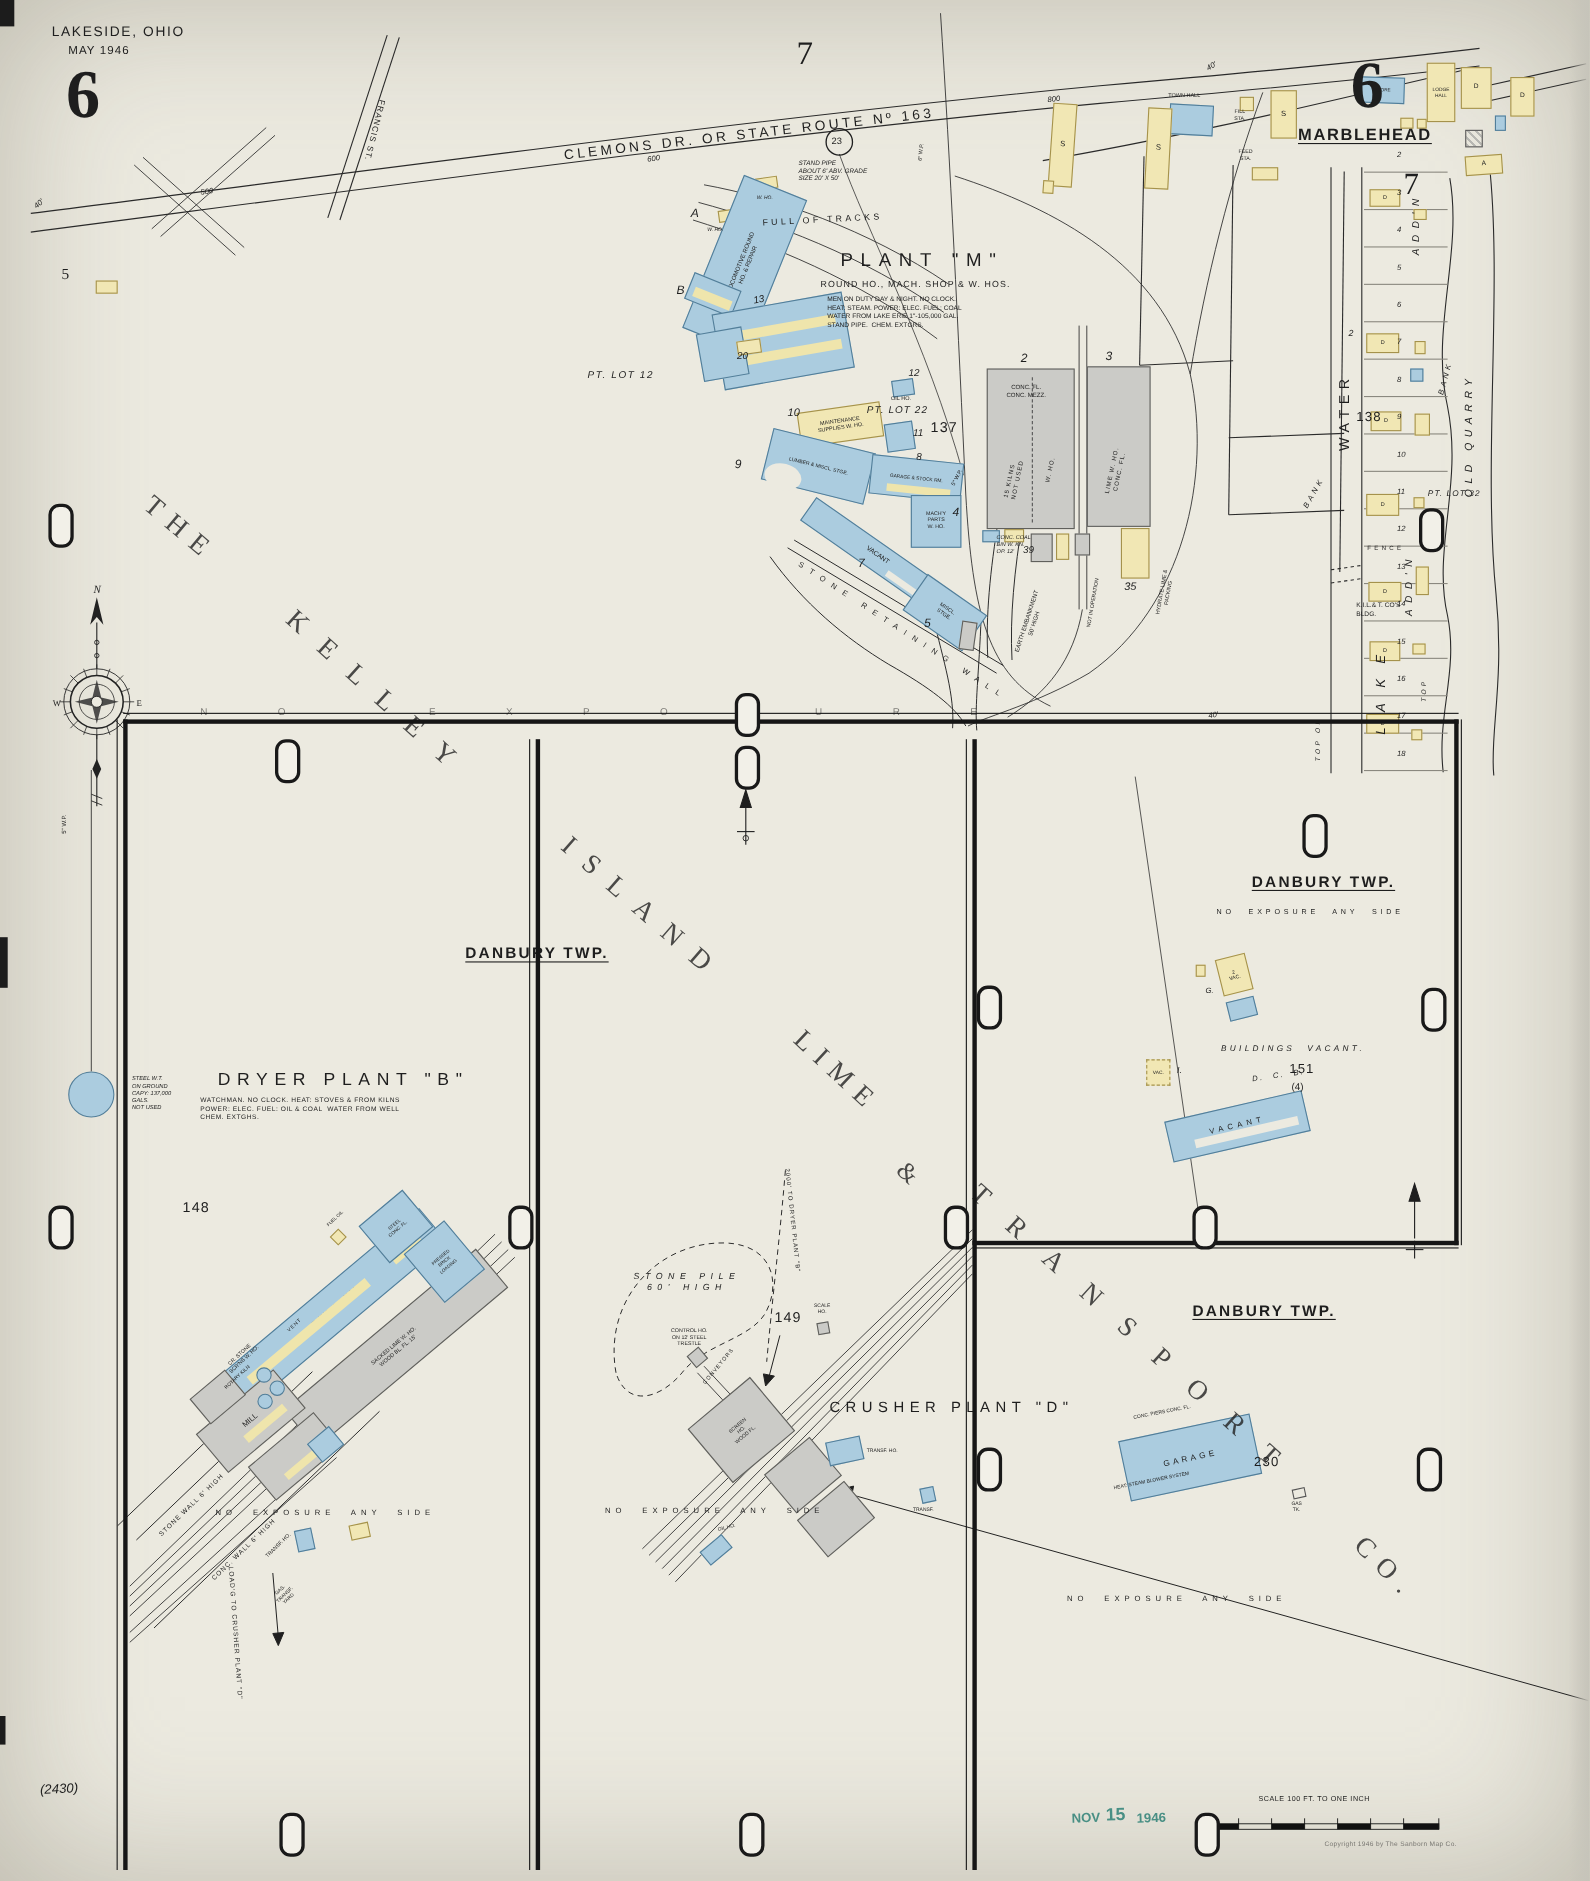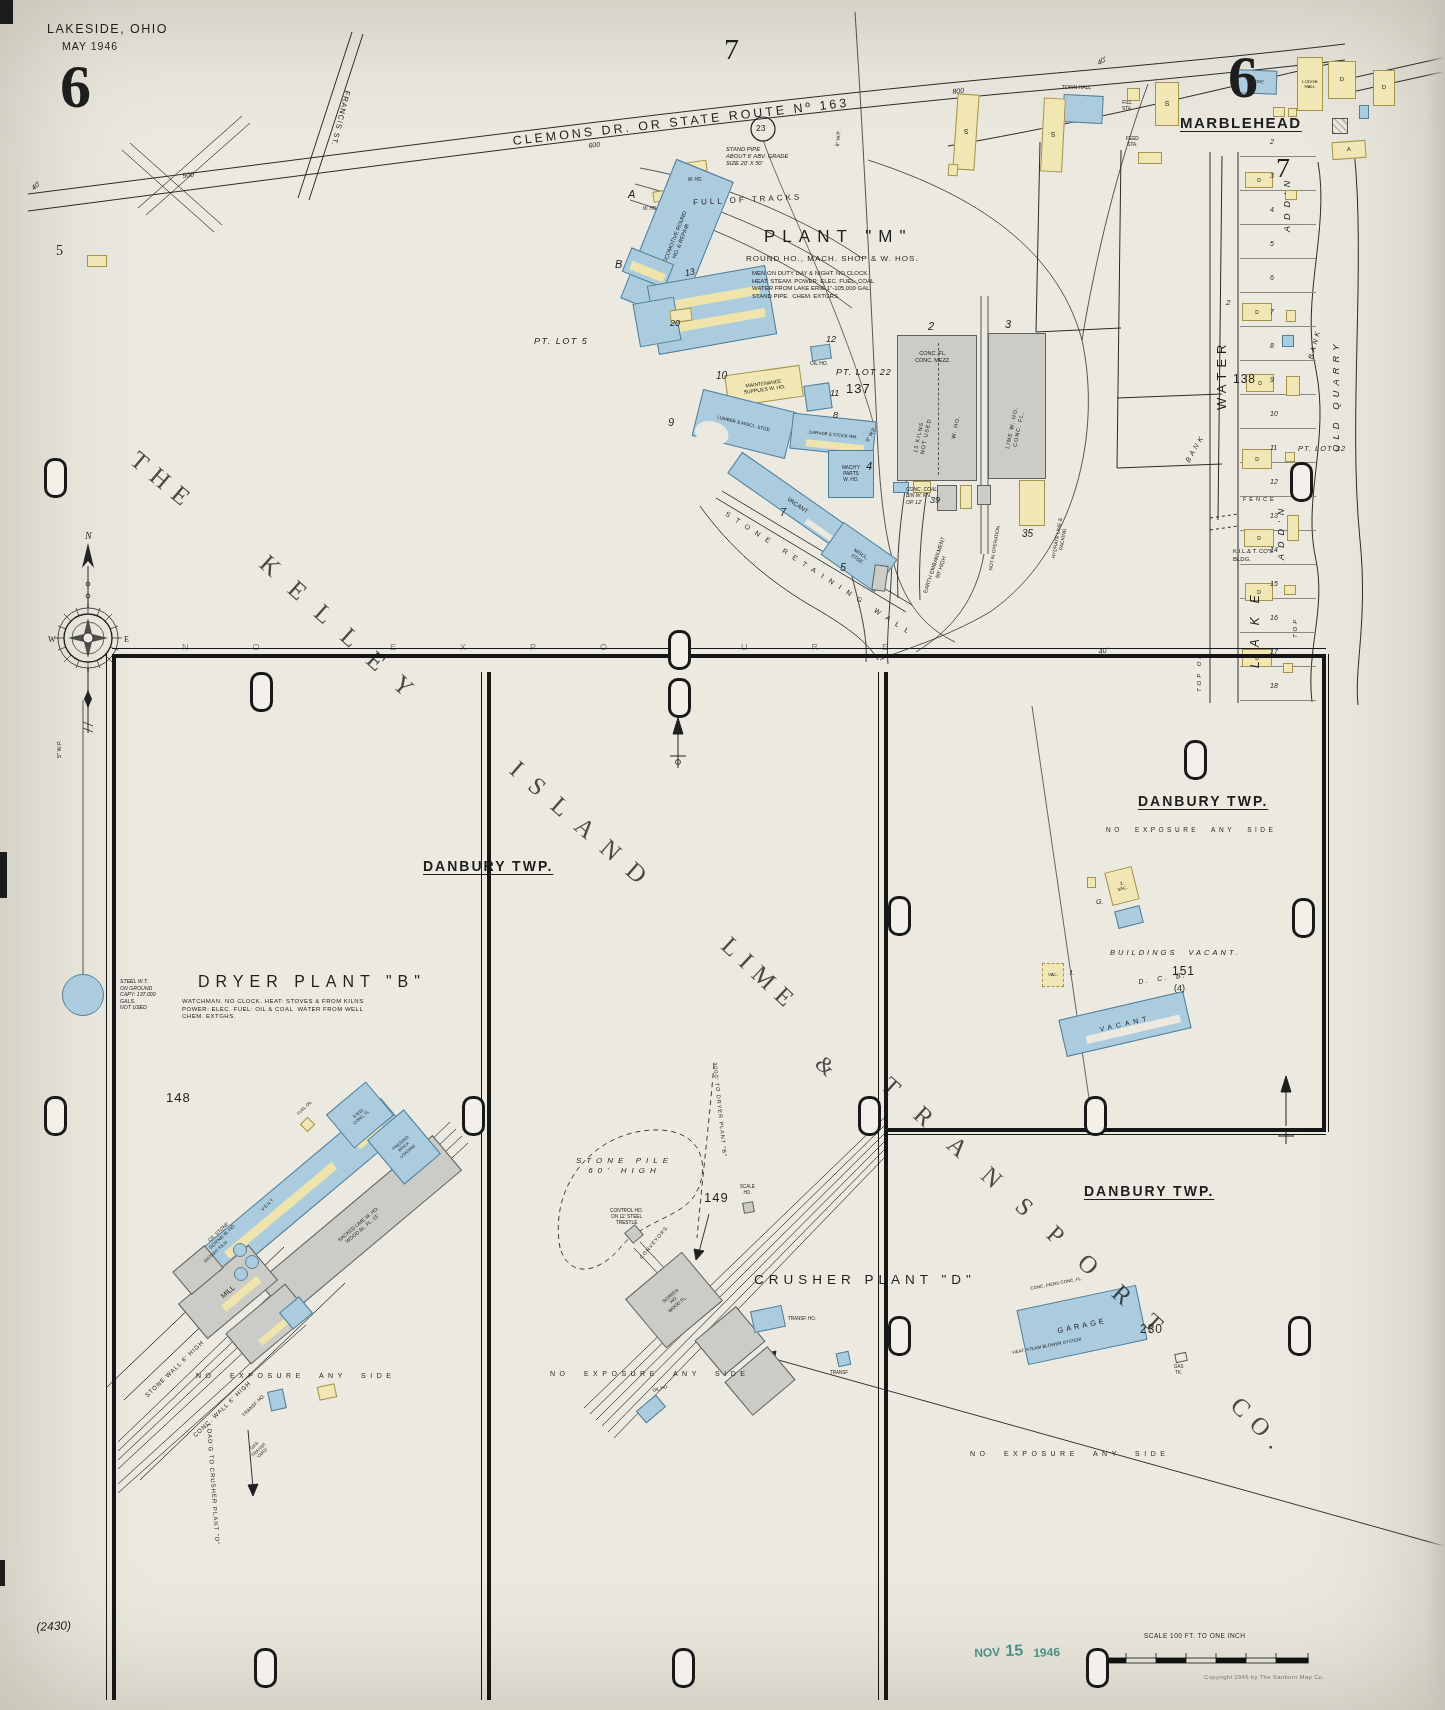--- a/index.html
+++ b/index.html
@@ -210,22 +210,22 @@
 STAND PIPE.  CHEM. EXTGRS.</div>
     <div class="lbl" style="left: 693px; top: 198px; font-size: 8px; transform: rotate(-3deg); letter-spacing: 3px;">FULL OF TRACKS</div>
     <div class="lbl i" style="left: 628px; top: 188px; font-size: 11px;">A</div>
     <div class="lbl i" style="left: 615px; top: 258px; font-size: 11px;">B</div>
     <div class="lbl i" style="left: 684px; top: 268px; font-size: 9px; transform: rotate(-10deg);">13</div>
     <div class="lbl i" style="left: 670px; top: 318px; font-size: 9px;">20</div>
     <div class="lbl i" style="left: 826px; top: 334px; font-size: 9px;">12</div>
     <div class="lbl" style="left: 810px; top: 360px; font-size: 5px;">OIL HO.</div>
     <div class="lbl i" style="left: 716px; top: 370px; font-size: 10px;">10</div>
     <div class="lbl i" style="left: 830px; top: 388px; font-size: 9px;">11</div>
-    <div class="lbl i" style="left: 534px; top: 336px; font-size: 9px; letter-spacing: 1.5px;">PT. LOT 5</div>
-    <div class="lbl i" style="left: 836px; top: 367px; font-size: 9px; letter-spacing: 1px;">PT. LOT 22</div>
+    <div class="lbl i" style="left: 534px; top: 336px; font-size: 9px; letter-spacing: 1.5px;">PT. LOT 12</div>
+    <div class="lbl i" style="left: 788px; top: 367px; font-size: 9px; letter-spacing: 1px;">PT. LOT 22</div>
     <div class="lbl" style="left: 846px; top: 381px; font-size: 13px; letter-spacing: 1px;">137</div>
     <div class="lbl i" style="left: 668px; top: 416px; font-size: 11px;">9</div>
     <div class="lbl i" style="left: 833px; top: 410px; font-size: 9px;">8</div>
     <div class="lbl i" style="left: 866px; top: 460px; font-size: 11px;">4</div>
     <div class="lbl i" style="left: 780px; top: 506px; font-size: 11px;">7</div>
     <div class="lbl i" style="left: 840px; top: 561px; font-size: 11px;">5</div>
     <div class="lbl i" style="left: 928px; top: 320px; font-size: 11px;">2</div>
     <div class="lbl i" style="left: 1005px; top: 318px; font-size: 11px;">3</div>
     <div class="lbl i" style="left: 930px; top: 495px; font-size: 9px;">39</div>
     <div class="lbl i" style="left: 1022px; top: 528px; font-size: 10px;">35</div>

